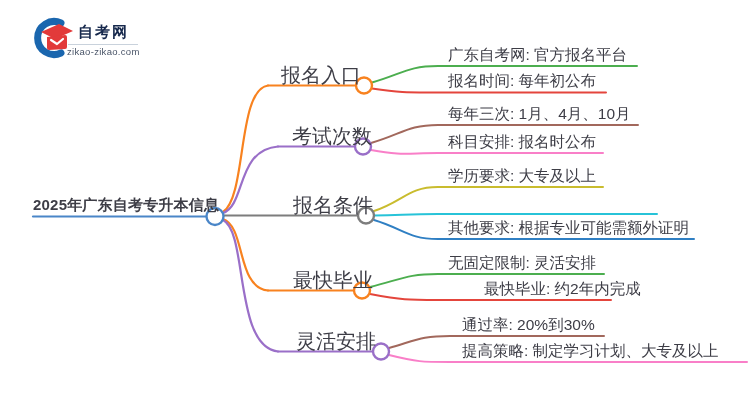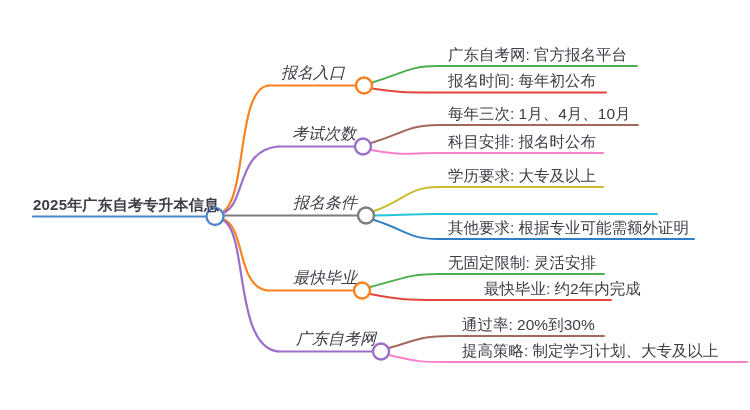--- a/index.html
+++ b/index.html
@@ -3,21 +3,21 @@
 <meta charset="utf-8">
 <style>
   html,body{margin:0;padding:0;background:#ffffff;}
   .canvas{
     position:relative;width:750px;height:410px;background:#ffffff;overflow:hidden;
     font-family:"Liberation Sans","DejaVu Sans",sans-serif;
   }
   svg.connectors{position:absolute;left:0;top:0;}
   .lbl{position:absolute;white-space:nowrap;color:var(--text);line-height:1.2;text-align:right;}
   .root-lbl{font-size:15px;font-weight:600;letter-spacing:.2px;}
-  .l1-lbl{font-size:16px;font-weight:500;font-style:italic;}
+  .l1-lbl{font-size:20px;font-weight:500;}
   .l2-lbl{font-size:15.5px;font-weight:500;}
   
   .sk-blue{stroke:var(--blue);}   .sk-orange{stroke:var(--orange);}
   .sk-purple{stroke:var(--purple);}.sk-gray{stroke:var(--gray);}
   .sk-green{stroke:var(--green);} .sk-red{stroke:var(--red);}
   .sk-brown{stroke:var(--brown);} .sk-pink{stroke:var(--pink);}
   .sk-yellow{stroke:var(--yellow);}.sk-cyan{stroke:var(--cyan);}
   .sk-cblue{stroke:var(--childBlue);}
   .ln{fill:none;stroke-width:2.2;stroke-linecap:round;}
   .ln2{fill:none;stroke-width:2;stroke-linecap:round;}
@@ -27,20 +27,31 @@
   .logo-title{position:absolute;left:50px;top:9px;font-size:15px;font-weight:700;
     color:var(--logoNavy);letter-spacing:2px;}
   .logo-divider{position:absolute;left:40px;top:30px;width:70px;height:1px;background:#c9d2dc;}
   .logo-domain{position:absolute;left:39px;top:32px;font-size:9.5px;color:#4a5568;letter-spacing:.3px;}
 </style>
 </head>
 <body>
 
 <div class="canvas">
 
+  <div class="logo">
+    <svg width="46" height="46" viewBox="0 0 46 46">
+      <path d="M33,9 A16.5,16.5 0 1 0 33,39" fill="none" style="stroke:var(--logoBlue)" stroke-width="7" stroke-linecap="round"></path>
+      <path d="M13,18 L31,10 L45,17 L27,25 Z" style="fill:var(--logoRed)"></path>
+      <path d="M19,23 L37,21 Q39,21 39,23 L39,33 Q39,35 37,35 L21,36 Q19,36 19,34 Z" style="fill:var(--logoRed)"></path>
+      <path d="M23,26 L29,30 L35,25" fill="none" stroke="#ffffff" stroke-width="2.2" stroke-linecap="round" stroke-linejoin="round"></path>
+    </svg>
+    <div class="logo-title">自考网</div>
+    <div class="logo-divider"></div>
+    <div class="logo-domain">zikao-zikao.com</div>
+  </div>
 
   <svg class="connectors" width="750" height="410" viewBox="0 0 750 410">
 
     <path class="ln sk-blue" d="M33,216.5 L206,216.5"></path>
 
     <path class="ln sk-orange" d="M223,212 C247,196 237,90 268,85.5"></path>
     <path class="ln sk-purple" d="M223,213 C246,205 236,150 278,146.5"></path>
     <path class="ln sk-gray" d="M224,215.5 L357,215.5"></path>
     <path class="ln sk-orange" d="M223,219 C246,227 236,287 268,290.5"></path>
     <path class="ln sk-purple" d="M223,220 C248,232 234,347 278,351.5"></path>
@@ -73,21 +84,21 @@
     <circle class="node-circle sk-orange" cx="362" cy="290.5" r="8"></circle>
     <circle class="node-circle sk-purple" cx="381" cy="351.5" r="8"></circle>
   </svg>
 
   <div class="lbl root-lbl" style="left:33px;top:196px;">2025年广东自考专升本信息</div>
 
   <div class="lbl l1-lbl" style="left:281px;top:63px;">报名入口</div>
   <div class="lbl l1-lbl" style="left:292px;top:124px;">考试次数</div>
   <div class="lbl l1-lbl" style="left:293px;top:193px;">报名条件</div>
   <div class="lbl l1-lbl" style="left:293px;top:268px;">最快毕业</div>
-  <div class="lbl l1-lbl" style="left:296px;top:329px;">广东自考网</div>
+  <div class="lbl l1-lbl" style="left:296px;top:329px;">灵活安排</div>
 
   <div class="lbl l2-lbl" style="left:448px;top:46px;">广东自考网: 官方报名平台</div>
   <div class="lbl l2-lbl" style="left:448px;top:72px;">报名时间: 每年初公布</div>
 
   <div class="lbl l2-lbl" style="left:448px;top:105px;">每年三次: 1月、4月、10月</div>
   <div class="lbl l2-lbl" style="left:448px;top:167px;">学历要求: 大专及以上</div>
 
   <div class="lbl l2-lbl" style="left:448px;top:133px;">科目安排: 报名时公布</div>
   <div class="lbl l2-lbl" style="left:448px;top:219px;">其他要求: 根据专业可能需额外证明</div>
 

